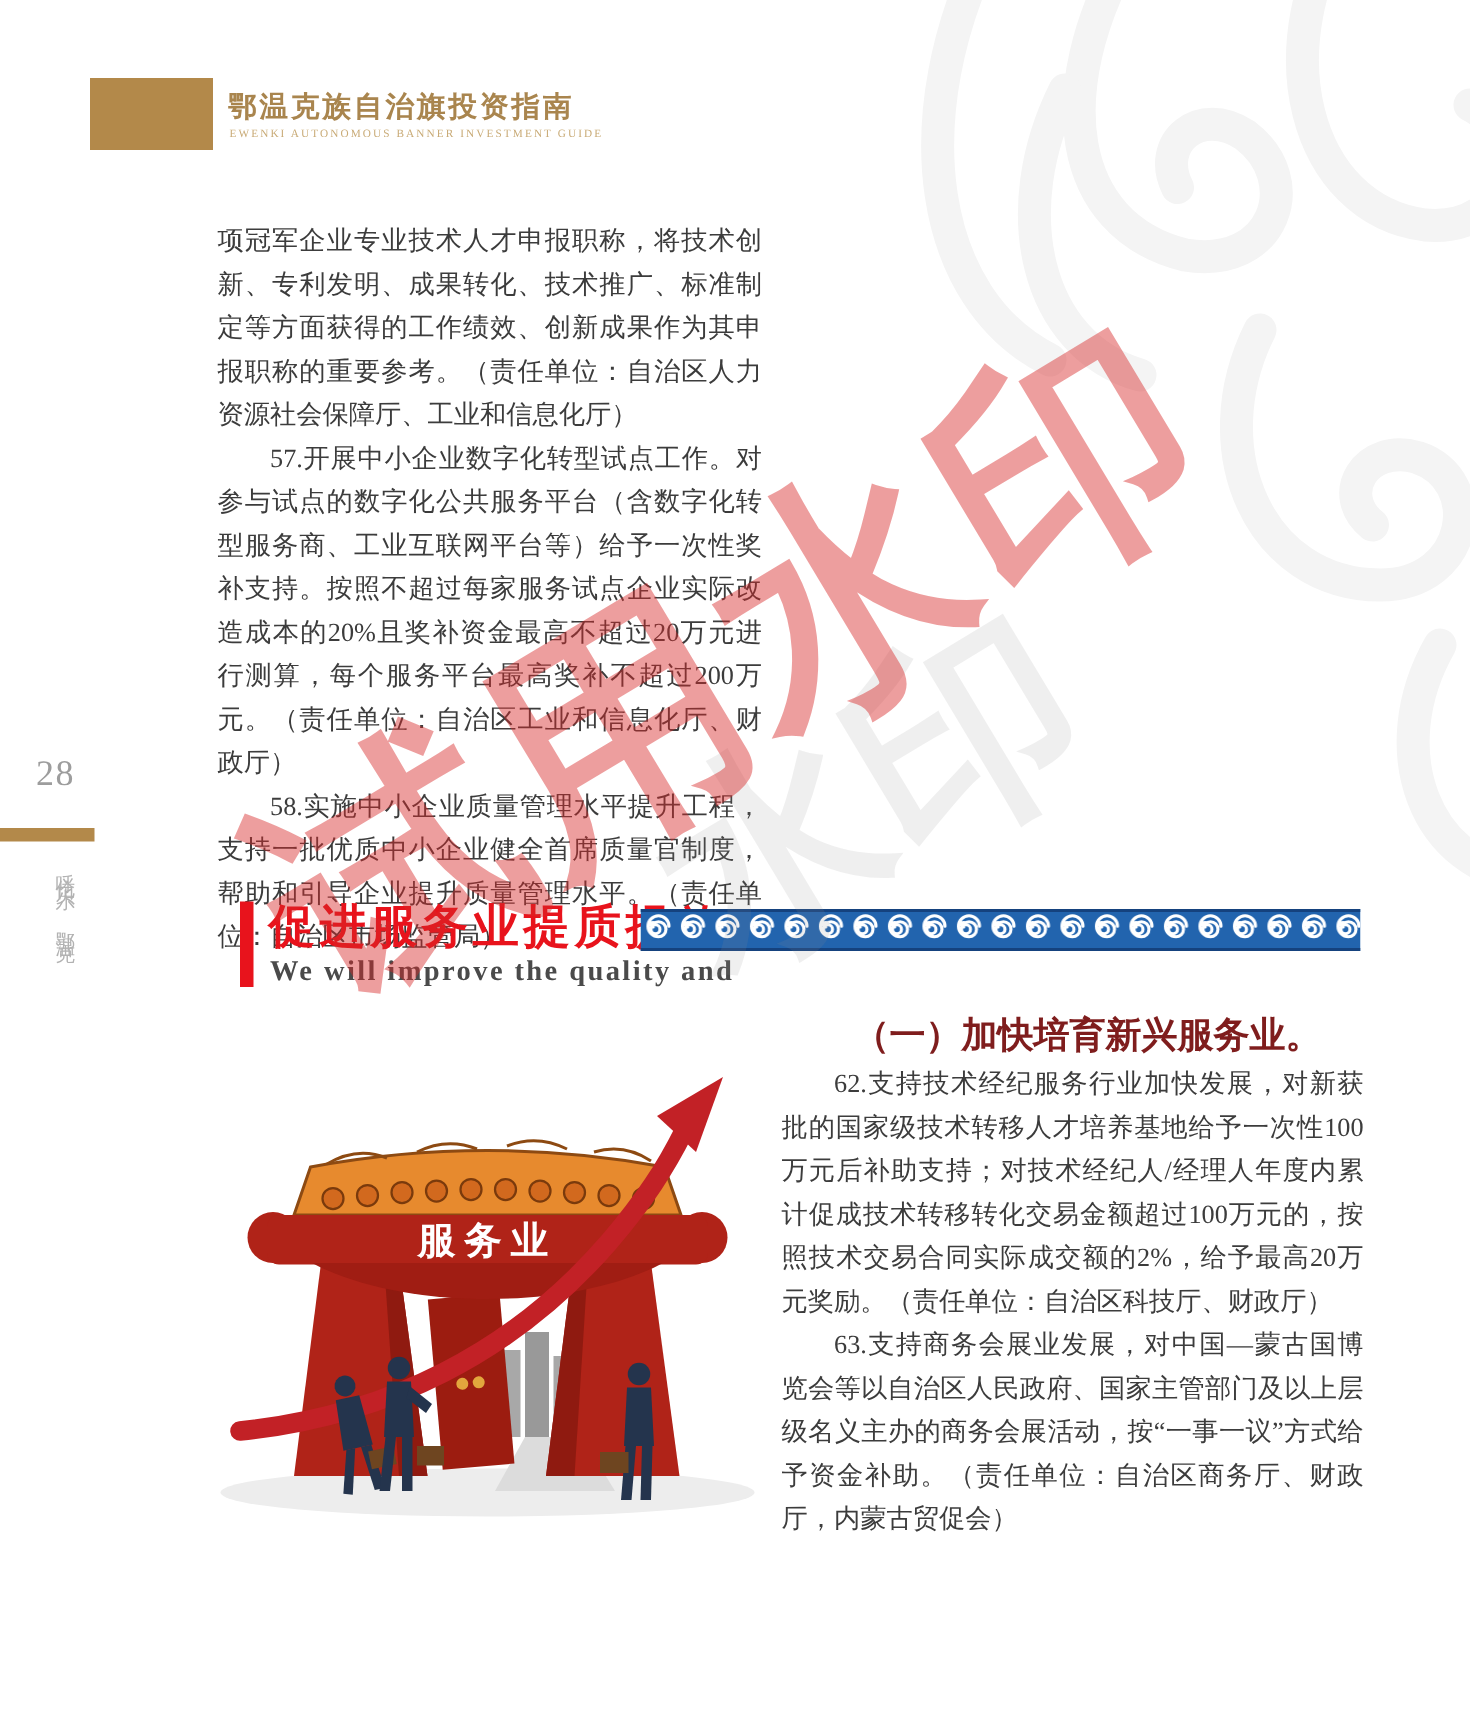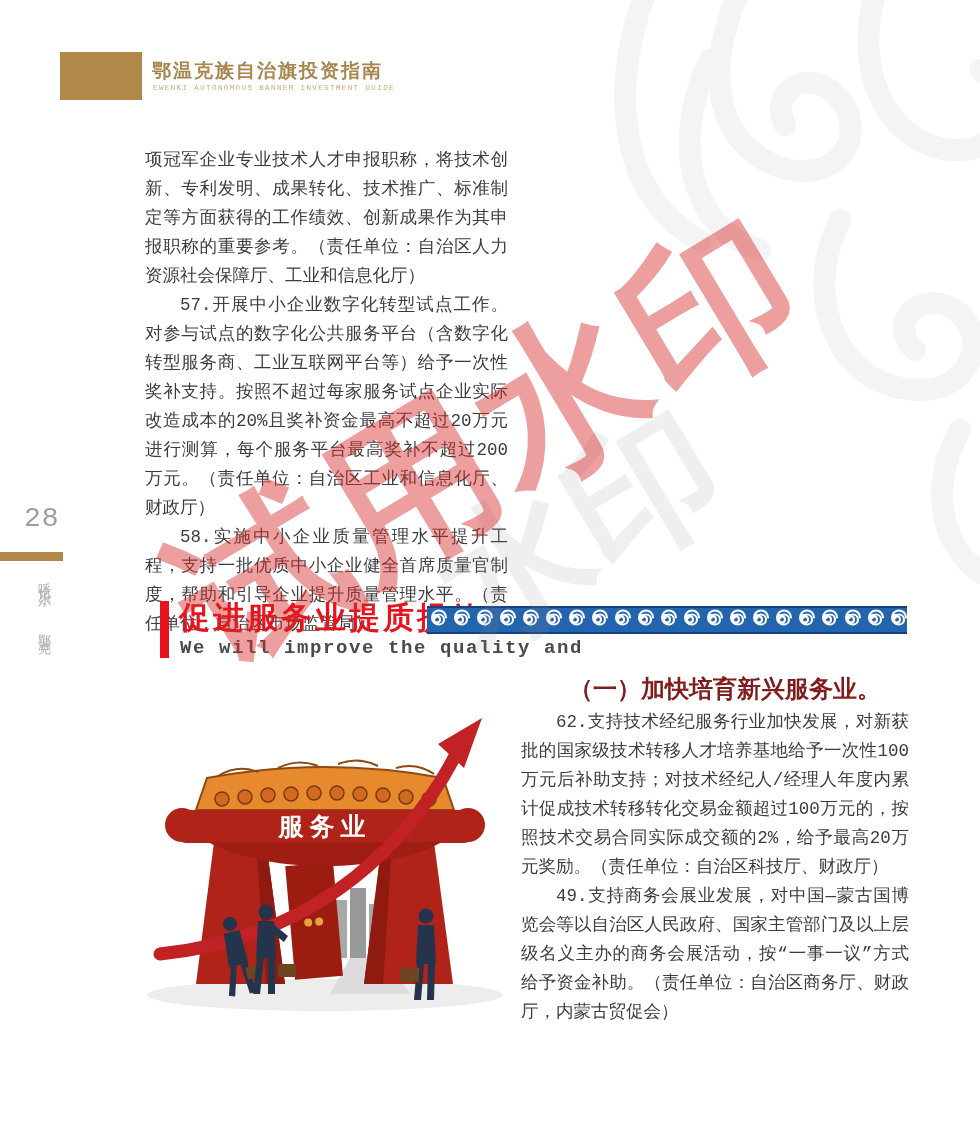--- a/index.html
+++ b/index.html
@@ -1,34 +1,34 @@
 <!DOCTYPE html>
 <html><head>
 <meta charset="utf-8">
 <style>
   html,body{margin:0;padding:0;background:#ffffff;}
   .page{
     position:relative;width:980px;height:1148px;overflow:hidden;background:#ffffff;
-    font-family:Liberation Mono, monospace;color:#3a3a3a;
+    font-family:Liberation Serif, serif;color:#3a3a3a;
   }
   
   .bg-clouds{position:absolute;pointer-events:none;}
   
   .logo-block{position:absolute;left:60px;top:52px;width:82px;height:48px;background:#b3894a;}
   .header-title{position:absolute;left:152px;top:58px;font-size:19px;font-weight:bold;color:#a9854e;letter-spacing:2px;}
   .header-sub{position:absolute;left:153px;top:84px;font-size:7.5px;color:#c9ab77;letter-spacing:1.4px;text-align:center;}
   
   .col{position:absolute;font-size:17.5px;line-height:29px;text-align:justify;color:#3c3c3c;}
   .col-left{left:145px;top:146px;width:363px;}
   .col-right-top{left:521px;top:146px;width:388px;}
   .col-right-bottom{left:521px;top:676px;width:388px;}
   .para{margin:0;text-indent:2em;}
   .para.no-indent{text-indent:0;}
   
-  .page-number{position:absolute;left:24px;top:503px;font-size:28px;color:#9d9d9d;letter-spacing:1px;}
+  .page-number{position:absolute;left:24px;top:503px;font-size:24px;color:#9d9d9d;letter-spacing:1px;}
   .gold-bar{position:absolute;left:0;top:552px;width:63px;height:9px;background:#b3894a;}
   .side-caption{
     position:absolute;left:34px;top:572px;height:170px;
     writing-mode:vertical-rl;font-size:13px;color:#b2b2b2;letter-spacing:4px;
   }
   
   .section-accent{position:absolute;left:160px;top:601px;width:9px;height:57px;background:#e8131c;}
   .section-title{position:absolute;left:179px;top:597px;font-size:31px;font-weight:bold;color:#e8131c;letter-spacing:3px;}
   .section-sub{position:absolute;left:180px;top:640px;font-size:19px;font-weight:bold;color:#4a4a4a;letter-spacing:1.6px;line-height:16px;}
   .wave-band{position:absolute;left:427px;top:606px;width:480px;height:28px;}
@@ -173,19 +173,19 @@
         <path d="M-9 48 L-2 48 L-5 84 L-12 84 Z"></path>
         <path d="M2 48 L9 48 L8 84 L1 84 Z"></path>
         <rect x="-26" y="52" width="19" height="14" fill="#6e4520"></rect>
       </g>
     </g>
   </svg>
 
   <div class="col col-right-bottom">
     <p class="subsection-heading">（一）加快培育新兴服务业。</p>
     <p class="para">62.支持技术经纪服务行业加快发展，对新获批的国家级技术转移人才培养基地给予一次性100万元后补助支持；对技术经纪人/经理人年度内累计促成技术转移转化交易金额超过100万元的，按照技术交易合同实际成交额的2%，给予最高20万元奖励。（责任单位：自治区科技厅、财政厅）</p>
-    <p class="para">49.支持商务会展业发展，对中国—蒙古国博览会等以自治区人民政府、国家主管部门及以上层级名义主办的商务会展活动，按“一事一议”方式给予资金补助。（责任单位：自治区商务厅、财政厅，内蒙古贸促会）</p>
+    <p class="para">63.支持商务会展业发展，对中国—蒙古国博览会等以自治区人民政府、国家主管部门及以上层级名义主办的商务会展活动，按“一事一议”方式给予资金补助。（责任单位：自治区商务厅、财政厅，内蒙古贸促会）</p>
   </div>
 
   <div class="watermark-gray">水印</div>
   <div class="watermark-red">试用水印</div>
 
 </div>
 
 </body></html>

